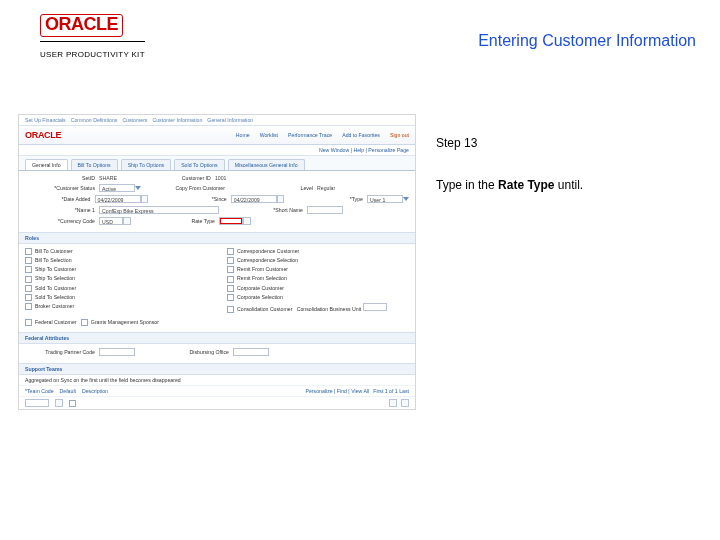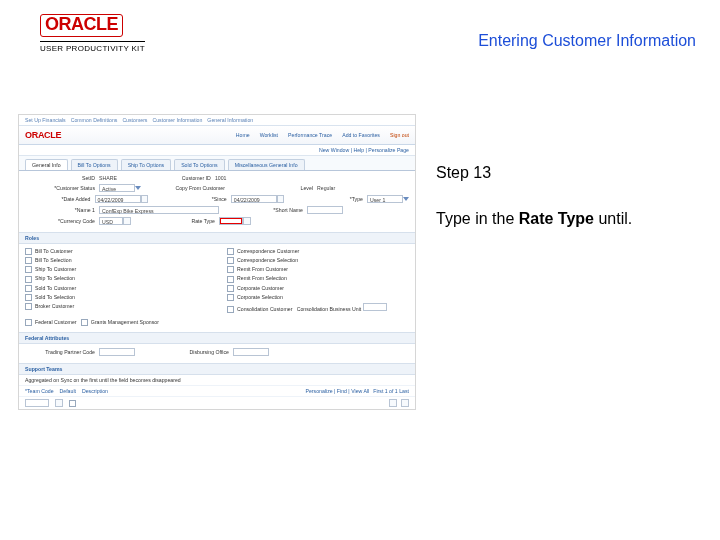--- a/index.html
+++ b/index.html
@@ -5,24 +5,24 @@
   * { box-sizing: border-box; margin: 0; padding: 0; }
   html, body { width: 720px; height: 540px; font-family: Arial, Helvetica, sans-serif; background: #fff; }
   .canvas { position: relative; width: 720px; height: 540px; }
 
   
   .page-header { position: absolute; top: 32px; right: 24px; font-size: 16px; color: #1d4ed8; }
 
   
   .logo { position: absolute; top: 14px; left: 40px; }
   .logo-mark { font-family: Arial, sans-serif; font-weight: bold; color: #c00; font-size: 18px; letter-spacing: -0.5px; border: 1px solid #c00; border-radius: 3px; padding: 0 4px 1px; display: inline-block; line-height: 1.1; }
-  .logo-sub { font-size: 8px; color: #000; margin-top: 4px; border-top: 1px solid #000; padding-top: 2px; letter-spacing: 0.3px; }
-
-  
-  .instructions { position: absolute; top: 136px; right: 24px; width: 260px; font-size: 16px; color: #000; margin-top: 28px; }
+  .logo-sub { font-size: 8px; color: #000; margin-top: 4px; border-top: 1px solid #000; padding-top: 8px; letter-spacing: 0.3px; }
+
+  
+  .instructions { position: absolute; top: 136px; right: 24px; width: 260px; font-size: 12px; color: #000; }
   .step-label { margin-bottom: 28px; }
   .step-text .bold { font-weight: bold; }
 
   
   .app { position: absolute; top: 114px; left: 18px; width: 398px; height: 296px; border: 1px solid #d6d6d6; background: #fff; overflow: hidden; font-size: 6px; color: #444; }
   .app * { font-size: 5.2px; }
 
   .app-breadcrumb { background: #fff; border-bottom: 1px solid #d9e3ef; padding: 2px 6px; color: #5b82b6; display: flex; gap: 5px; }
   .app-breadcrumb span { white-space: nowrap; }
 

